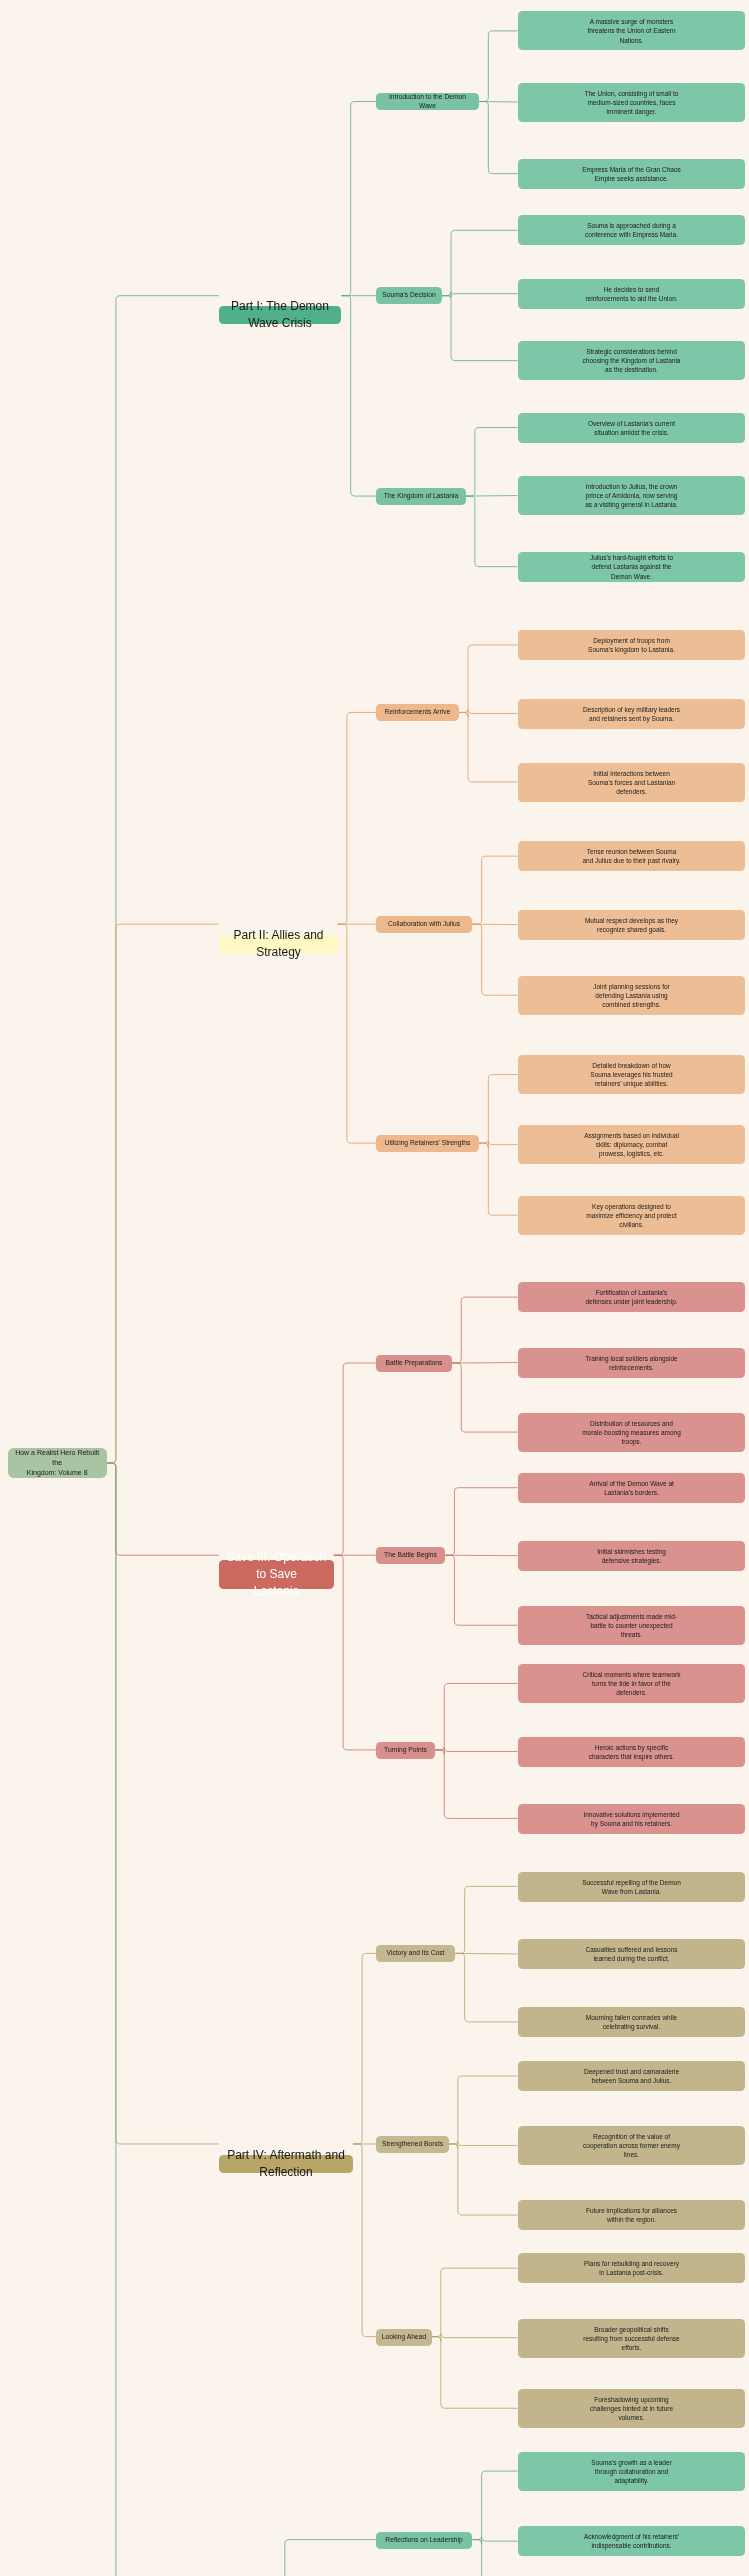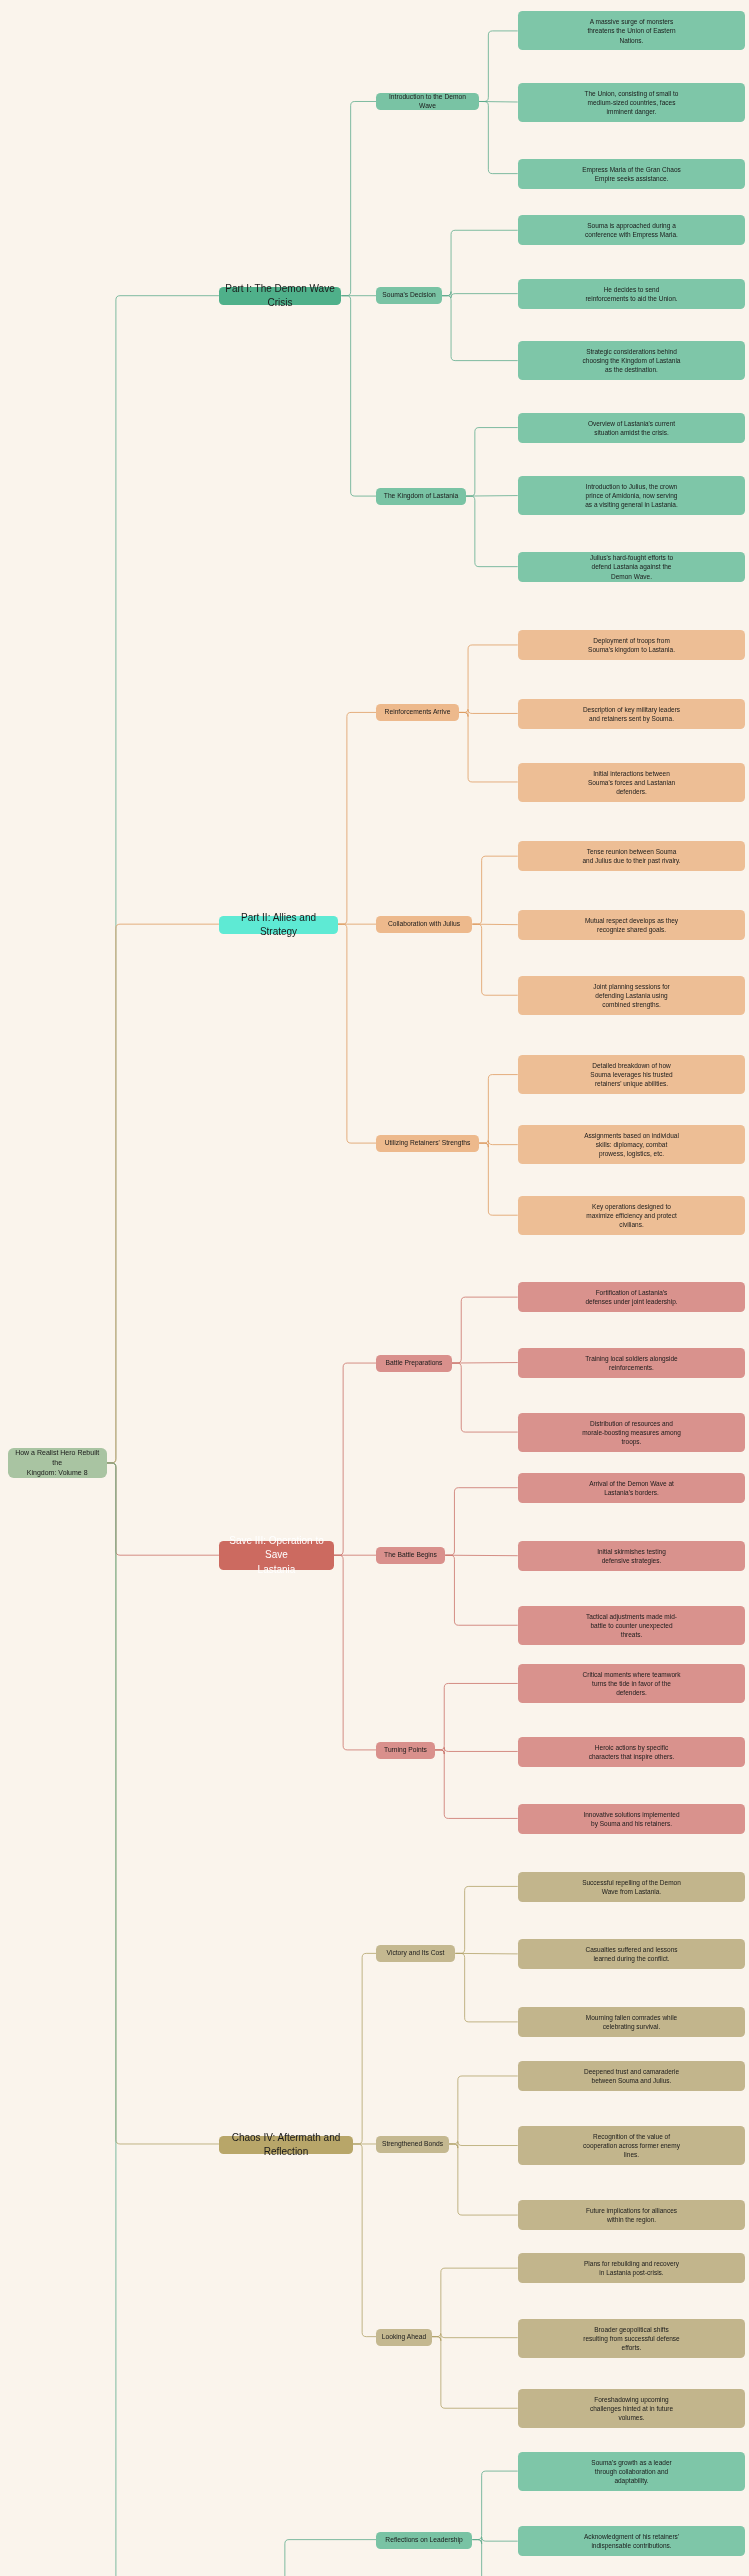--- a/index.html
+++ b/index.html
@@ -23,21 +23,21 @@
     align-items: center;
     justify-content: center;
     text-align: center;
     border-radius: 4.6px;
     padding: 3.1px 5.2px;
     line-height: 1.42;
     color: #1a1a1a;
     white-space: pre-line;
   }
   .node.root   { font-size: 7px; border-radius: 5.7px; }
-  .node.branch { font-size: 10px; }
+  .node.branch { font-size: 12px; margin-top: 19px; }
   .node.topic  { font-size: 6.7px; }
   .node.leaf   { font-size: 6.5px; }
   .node.white-text { color: #ffffff; }
 </style>
 </head>
 <body>
 
 <div id="canvas">
   <svg id="edges" viewBox="0 0 1454 5418" width="749" height="2791">
       <path d="M 207 2840 L 217 2840 Q 225 2840 225 2832 L 225 582 Q 225 574 233 574 L 425 574" fill="none" stroke="#5aa98a" stroke-width="1.5"></path>
@@ -123,21 +123,21 @@
 as the destination.</div>
     <div class="node topic" style="left: 376px; width: 90px; height: 16.5px; top: 488px; background: rgb(121, 195, 164);">The Kingdom of Lastania</div>
     <div class="node leaf" style="left: 518px; width: 227px; height: 30px; top: 413px; background: rgb(126, 198, 168);">Overview of Lastania's current
 situation amidst the crisis.</div>
     <div class="node leaf" style="left: 518px; width: 227px; height: 39px; top: 476px; background: rgb(126, 198, 168);">Introduction to Julius, the crown
 prince of Amidonia, now serving
 as a visiting general in Lastania.</div>
     <div class="node leaf" style="left: 518px; width: 227px; height: 30px; top: 552px; background: rgb(126, 198, 168);">Julius's hard-fought efforts to
 defend Lastania against the
 Demon Wave.</div>
-    <div class="node branch" style="left: 219px; width: 119px; height: 17.5px; top: 916px; background: #5eead4;">Part II: Allies and Strategy</div>
+    <div class="node branch" style="left: 219px; width: 119px; height: 17.5px; top: 916px; background: #fef9c3;">Part II: Allies and Strategy</div>
     <div class="node topic" style="left: 376px; width: 83px; height: 16.5px; top: 704px; background: rgb(237, 185, 140);">Reinforcements Arrive</div>
     <div class="node leaf" style="left: 518px; width: 227px; height: 30px; top: 630px; background: rgb(237, 190, 149);">Deployment of troops from
 Souma's kingdom to Lastania.</div>
     <div class="node leaf" style="left: 518px; width: 227px; height: 30px; top: 699px; background: rgb(237, 190, 149);">Description of key military leaders
 and retainers sent by Souma.</div>
     <div class="node leaf" style="left: 518px; width: 227px; height: 39px; top: 763px; background: rgb(237, 190, 149);">Initial interactions between
 Souma's forces and Lastanian
 defenders.</div>
     <div class="node topic" style="left: 376px; width: 96px; height: 16.5px; top: 916px; background: rgb(237, 185, 140);">Collaboration with Julius</div>
     <div class="node leaf" style="left: 518px; width: 227px; height: 30px; top: 841px; background: rgb(237, 190, 149);">Tense reunion between Souma
@@ -176,21 +176,21 @@
 battle to counter unexpected
 threats.</div>
     <div class="node topic" style="left: 376px; width: 59px; height: 16.5px; top: 1742px; background: rgb(217, 144, 140);">Turning Points</div>
     <div class="node leaf" style="left: 518px; width: 227px; height: 39px; top: 1664px; background: rgb(217, 146, 141);">Critical moments where teamwork
 turns the tide in favor of the
 defenders.</div>
     <div class="node leaf" style="left: 518px; width: 227px; height: 30px; top: 1737px; background: rgb(217, 146, 141);">Heroic actions by specific
 characters that inspire others.</div>
     <div class="node leaf" style="left: 518px; width: 227px; height: 30px; top: 1804px; background: rgb(217, 146, 141);">Innovative solutions implemented
 by Souma and his retainers.</div>
-    <div class="node branch" style="left: 219px; width: 134px; height: 17.5px; top: 2136px; background: rgb(184, 166, 105);">Chaos IV: Aftermath and Reflection</div>
+    <div class="node branch" style="left: 219px; width: 134px; height: 17.5px; top: 2136px; background: rgb(184, 166, 105);">Part IV: Aftermath and Reflection</div>
     <div class="node topic" style="left: 376px; width: 79px; height: 16.5px; top: 1945px; background: rgb(196, 184, 144);">Victory and Its Cost</div>
     <div class="node leaf" style="left: 518px; width: 227px; height: 30px; top: 1872px; background: rgb(194, 181, 140);">Successful repelling of the Demon
 Wave from Lastania.</div>
     <div class="node leaf" style="left: 518px; width: 227px; height: 30px; top: 1939px; background: rgb(194, 181, 140);">Casualties suffered and lessons
 learned during the conflict.</div>
     <div class="node leaf" style="left: 518px; width: 227px; height: 30px; top: 2007px; background: rgb(194, 181, 140);">Mourning fallen comrades while
 celebrating survival.</div>
     <div class="node topic" style="left: 376px; width: 73px; height: 16.5px; top: 2136px; background: rgb(196, 184, 144);">Strengthened Bonds</div>
     <div class="node leaf" style="left: 518px; width: 227px; height: 30px; top: 2061px; background: rgb(194, 181, 140);">Deepened trust and camaraderie
 between Souma and Julius.</div>

